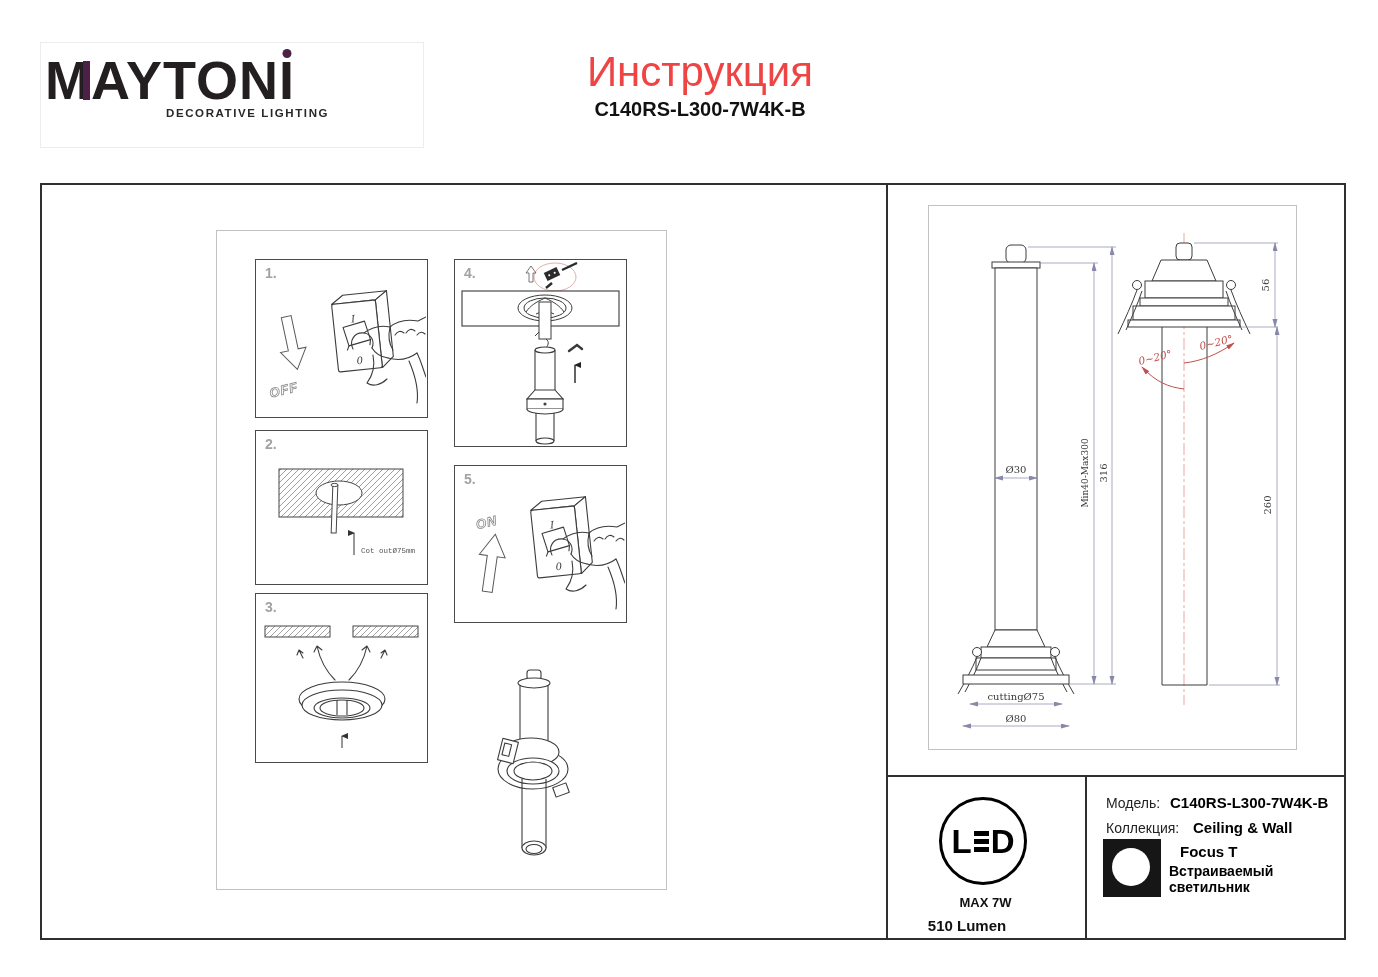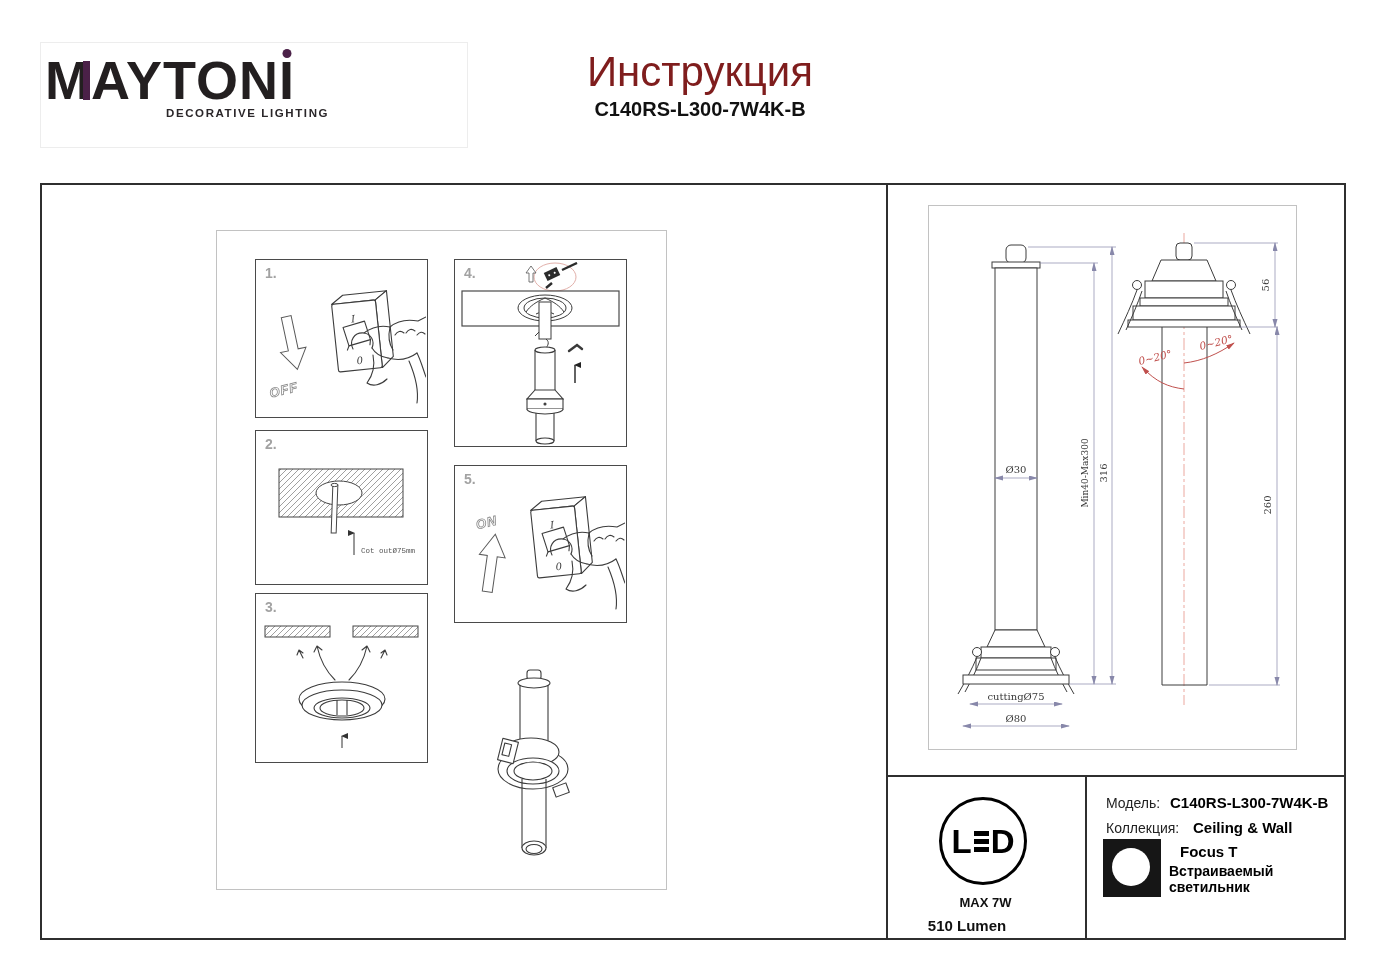--- a/index.html
+++ b/index.html
@@ -4,32 +4,32 @@
 <style>
   html,body{margin:0;padding:0;background:#ffffff;}
   .page{position:relative;width:1378px;height:977px;background:#fff;overflow:hidden;
         font-family:"Liberation Sans",sans-serif;color:#1a1a1a;}
   .abs{position:absolute;}
   .box{position:absolute;border:2px solid #2f2f2f;box-sizing:border-box;background:#fff;}
   .innerbox{position:absolute;border:1px solid #c2c2c2;box-sizing:border-box;}
   .stepbox{position:absolute;border:1.4px solid #4a4a4a;box-sizing:border-box;background:#fff;}
   .stepnum{position:absolute;top:5px;left:9px;font-size:14px;font-weight:700;color:#a2a2a2;}
   
-  .logobox{position:absolute;left:40px;top:42px;width:428px;height:106px;border:1px solid #ededed;box-sizing:border-box;}
+  .logobox{position:absolute;left:40px;top:42px;width:384px;height:106px;border:1px solid #ededed;box-sizing:border-box;}
   .brand{position:absolute;left:4px;top:8px;font-size:54px;line-height:58px;font-weight:700;
          color:#231f20;letter-spacing:1px;white-space:nowrap;}
   .brand-m{position:relative;display:inline-block;}
   .brand-m::after{content:"";position:absolute;right:1px;top:10px;width:7px;height:39px;background:#4b2148;}
   .brand-i{position:relative;display:inline-block;}
   .i-dot{position:absolute;left:50%;transform:translateX(-50%);top:-2px;width:9px;height:9px;
          border-radius:50%;background:#4b2148;}
   .tagline{position:absolute;left:125px;top:64px;font-size:11.5px;font-weight:700;
            letter-spacing:1.6px;color:#2a2629;white-space:nowrap;}
   .titleblock{position:absolute;left:480px;top:48px;width:440px;text-align:center;}
-  .maintitle{margin:0;font-size:42px;font-weight:400;color:#7f1d1d;font-family:"Liberation Sans",sans-serif;}
+  .maintitle{margin:0;font-size:42px;font-weight:400;color:#ef4444;font-family:"Liberation Sans",sans-serif;}
   .modeltitle{margin-top:2px;font-size:20px;font-weight:700;color:#111;}
   
   .ledcircle{position:absolute;left:53px;top:22px;width:88px;height:88px;border:3px solid #000;
              border-radius:50%;box-sizing:border-box;display:flex;align-items:center;justify-content:center;gap:2px;}
   .ledletter{font-size:33px;font-weight:700;color:#000;line-height:1;}
   .ebars{display:flex;flex-direction:column;gap:3px;}
   .ebars div{width:15px;height:5px;background:#000;}
   .ledcap1{position:absolute;left:0;top:120px;width:199px;text-align:center;font-size:13px;font-weight:600;color:#111;}
   .ledcap2{position:absolute;left:0;top:142px;width:162px;text-align:center;font-size:15px;font-weight:600;color:#111;}
   .plabel{font-size:14px;color:#222;}

